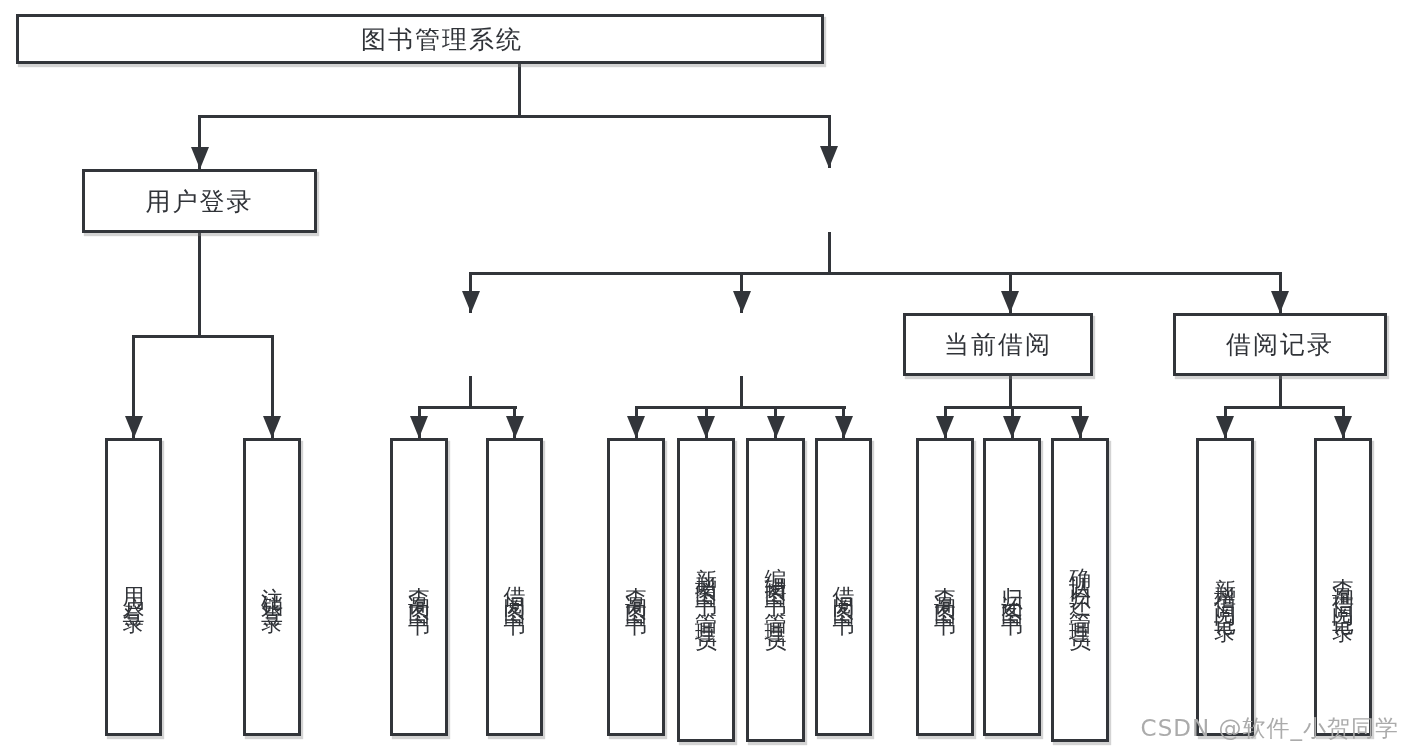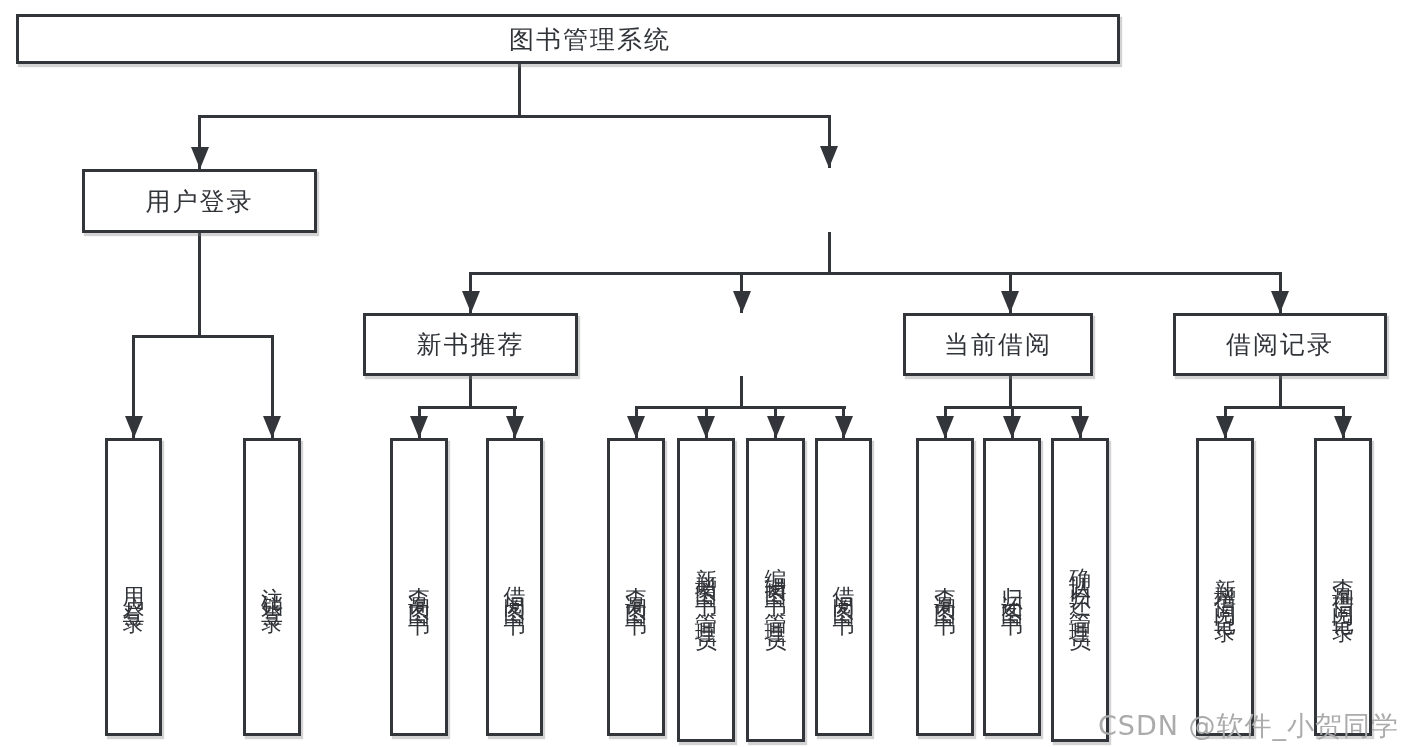--- a/index.html
+++ b/index.html
@@ -17,37 +17,34 @@
     writing-mode:vertical-rl;text-orientation:mixed;
     font-size:22px;letter-spacing:9px;line-height:1;
   }
   .cline{position:absolute;background:#32353a;z-index:1;}
   .ahead{
     position:absolute;width:0;height:0;z-index:3;
     border-left:9px solid transparent;border-right:9px solid transparent;
     border-top:22px solid #32353a;
   }
   .watermark{
-    position:absolute;right:6px;bottom:3px;font-size:27px;letter-spacing:1px;
+    position:absolute;right:6px;bottom:3px;font-size:23px;letter-spacing:1px;
     color:#ababab;z-index:10;white-space:nowrap;
   }
 </style>
 </head>
 <body>
 
 <div id="canvas">
   <div class="watermark">CSDN @软件_小贺同学</div>
-<div class="node h" style="left: 16px; top: 14px; width: 1104px; height: 50px; padding-left: 44px;">
+<div class="node h" style="left: 16px; top: 14px; width: 808px; height: 50px; padding-left: 44px;">
       <span>图书管理系统</span>
     </div>
     <div class="node h" style="left: 82px; top: 169px; width: 235px; height: 64px;">
       <span>用户登录</span>
-    </div>
-    <div class="node h" style="left: 363px; top: 313px; width: 215px; height: 63px;">
-      <span>新书推荐</span>
     </div>
     <div class="node h" style="left: 903px; top: 313px; width: 190px; height: 63px;">
       <span>当前借阅</span>
     </div>
     <div class="node h" style="left: 1173px; top: 313px; width: 214px; height: 63px;">
       <span>借阅记录</span>
     </div>
     <div class="node v" style="left: 105px; top: 438px; width: 57px; height: 298px;">
       <span>用户登录</span>
     </div>

